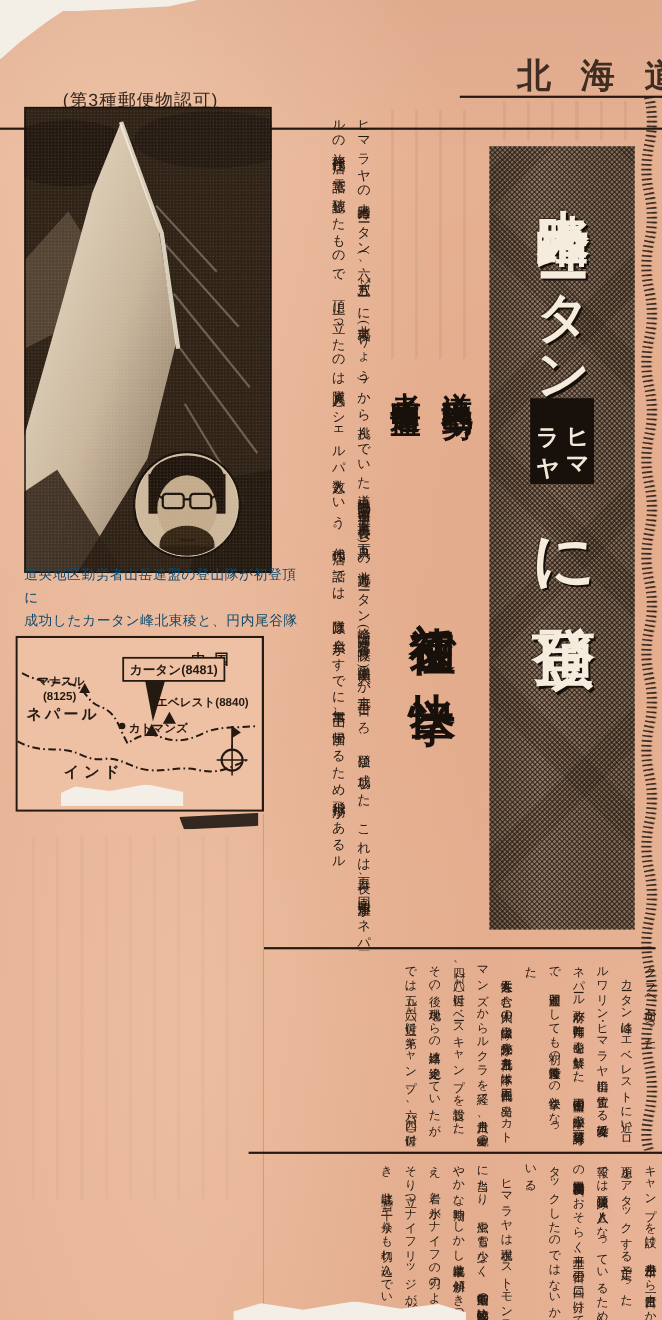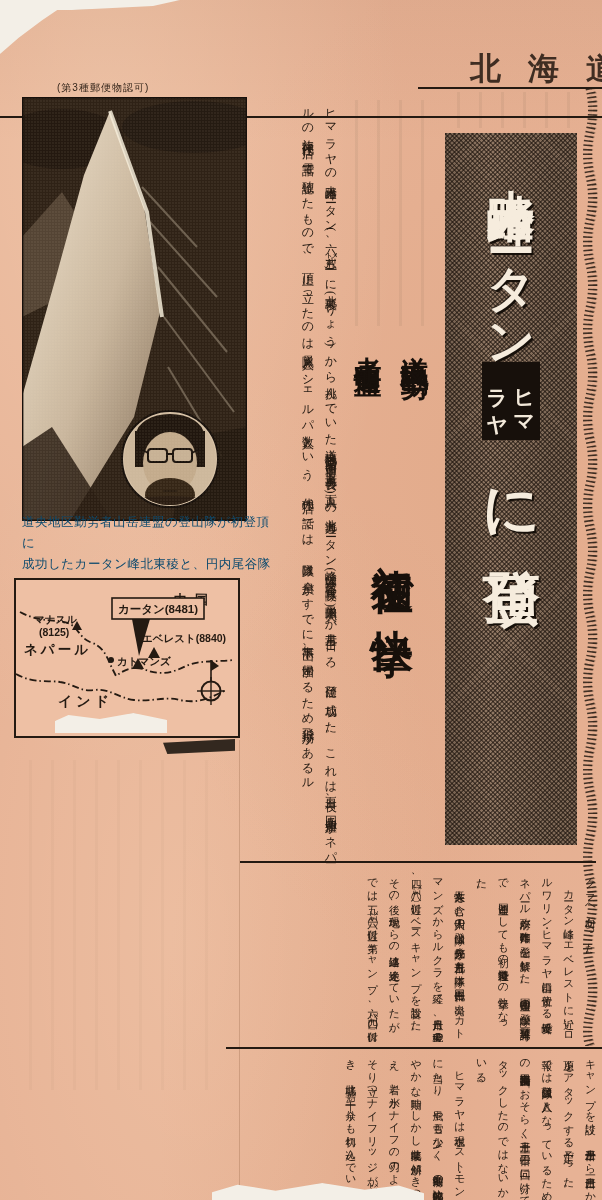--- a/index.html
+++ b/index.html
@@ -20,21 +20,21 @@
     background:
       radial-gradient(ellipse at 18% 12%, rgba(255,232,205,.30), transparent 42%),
       radial-gradient(ellipse at 80% 40%, rgba(206,140,96,.18), transparent 50%),
       radial-gradient(ellipse at 30% 78%, rgba(255,230,200,.22), transparent 45%),
       radial-gradient(ellipse at 60% 95%, rgba(200,130,90,.15), transparent 40%),
       linear-gradient(180deg, rgba(120,70,40,.07), rgba(120,70,40,0) 12%);
   }
   .crease{background:rgba(110,62,34,.22);width:1px;}
 
   
-  #permit{left:57px;top:81px;font-size:10px;letter-spacing:1px;color:#34251a;}
+  #permit{left:57px;top:81px;font-size:16px;letter-spacing:1px;color:#34251a;text-decoration:underline;}
   #masthead{
     left:470px;top:48px;font-size:31px;letter-spacing:27px;
     color:#33241a;opacity:.93;font-weight:600;white-space:nowrap;
   }
   .rule{background:#241a12;}
 
   
   .torn{background:#f3efe7;box-shadow:0 0 4px rgba(90,50,30,.25);}
 
   

